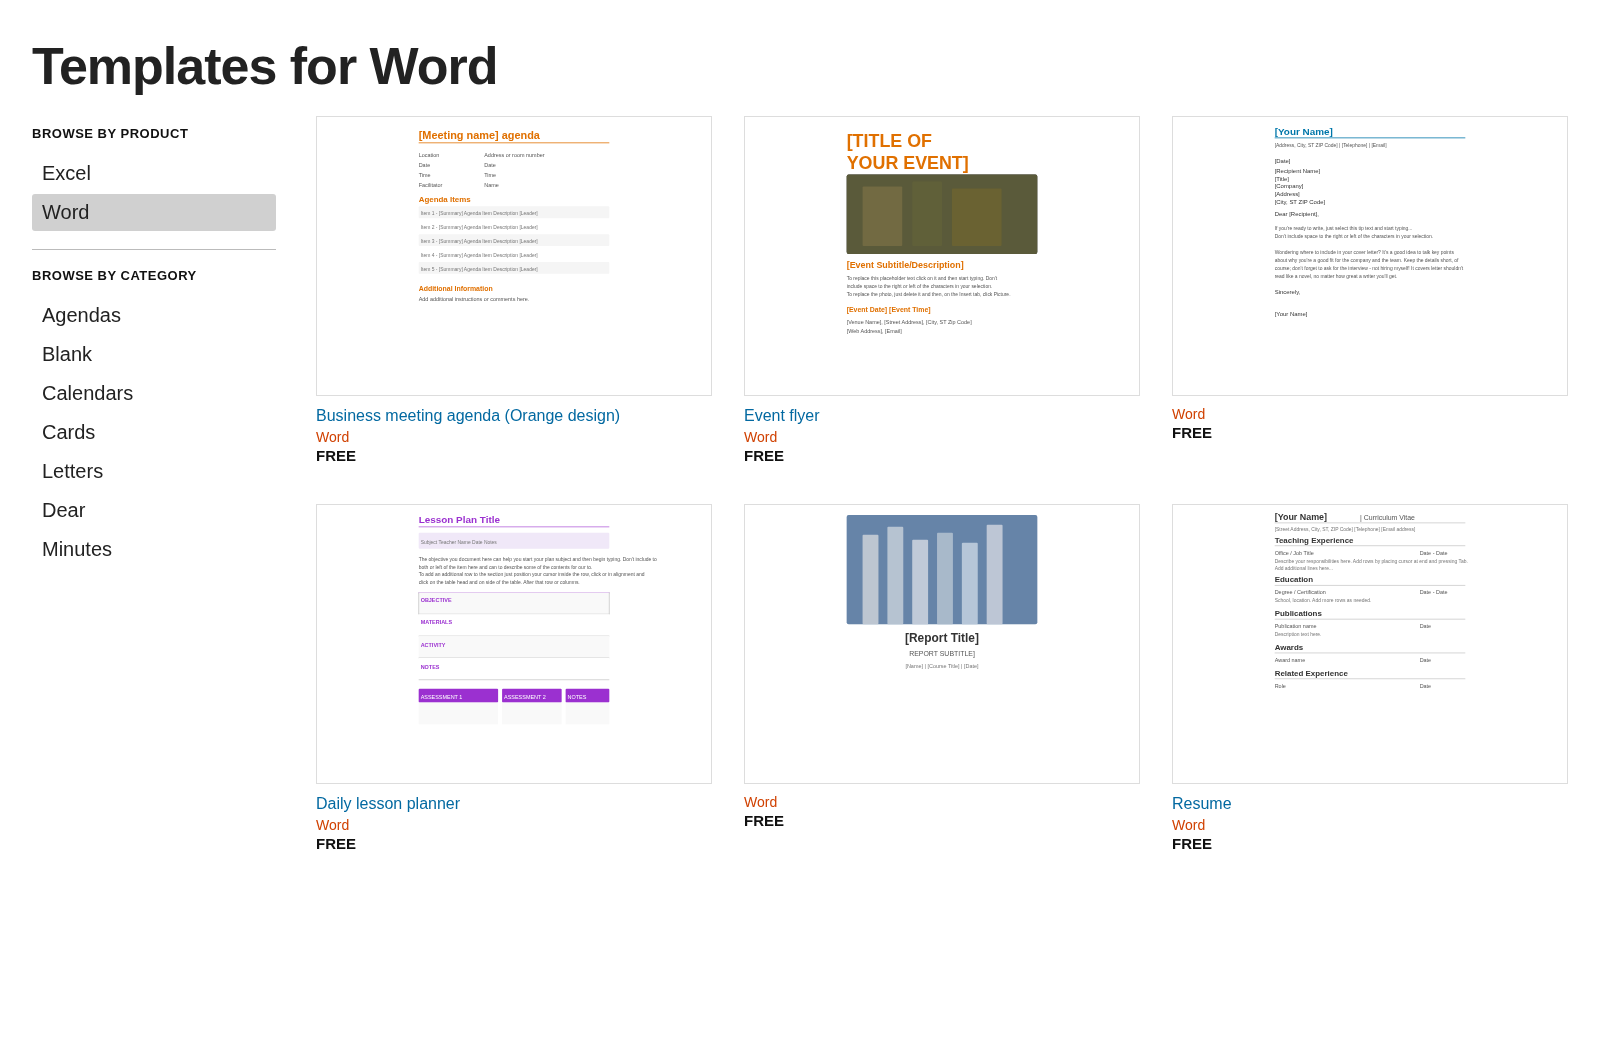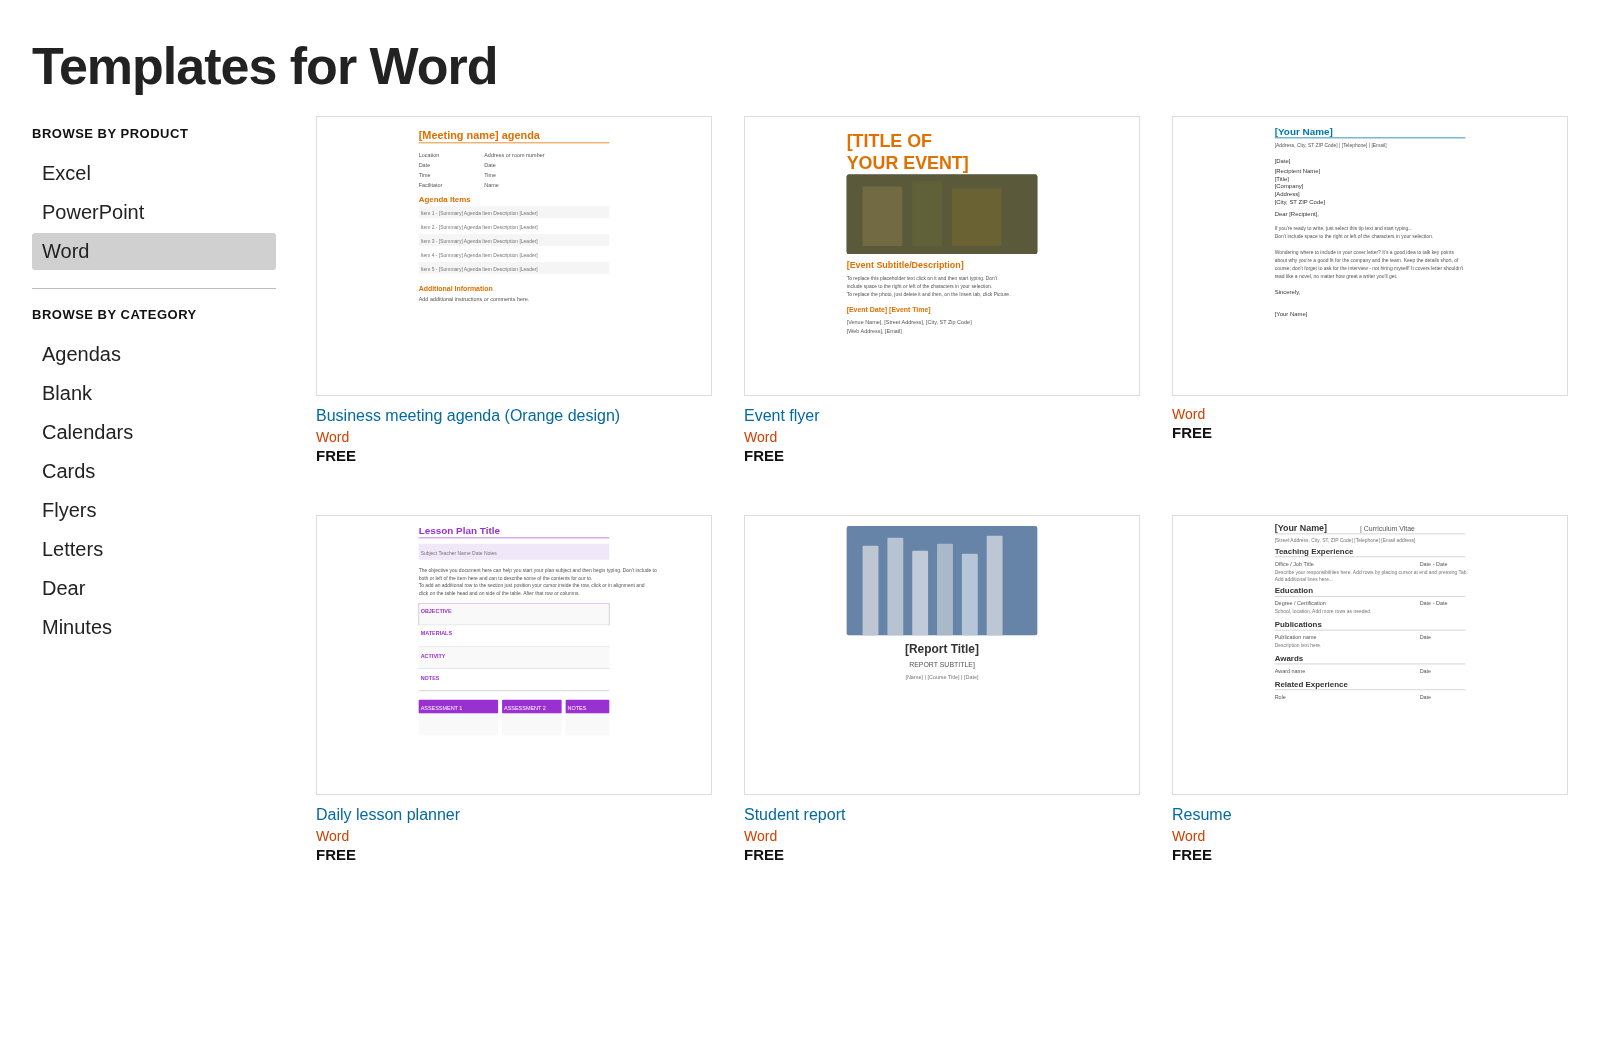--- a/index.html
+++ b/index.html
@@ -57,21 +57,21 @@
     }
 
     .content-area {
       flex: 1;
       padding: 0 32px 0 16px;
     }
 
     .template-grid {
       display: grid;
       grid-template-columns: repeat(3, 1fr);
-      gap: 51px 32px;
+      gap: 40px 32px;
     }
 
     .template-card {
       display: flex;
       flex-direction: column;
       cursor: pointer;
     }
 
     .template-thumb {
       width: 100%;
@@ -113,33 +113,31 @@
 </head>
 <body>
 
 <h1 class="page-title">Templates for Word</h1>
 
 <div class="main-layout">
   <div class="sidebar">
     <div class="sidebar-section-title">BROWSE BY PRODUCT</div>
     <div id="product-list">
         <div class="sidebar-item">Excel</div>
-        <div class="sidebar-item">PowerPoint</div>
         <div class="sidebar-item active">Word</div>
       </div>
 
     <hr class="sidebar-divider">
 
     <div class="sidebar-section-title">BROWSE BY CATEGORY</div>
     <div id="category-list">
         <div class="sidebar-item">Agendas</div>
         <div class="sidebar-item">Blank</div>
         <div class="sidebar-item">Calendars</div>
         <div class="sidebar-item">Cards</div>
-        <div class="sidebar-item">Flyers</div>
         <div class="sidebar-item">Letters</div>
         <div class="sidebar-item">Dear</div>
         <div class="sidebar-item">Minutes</div>
       </div>
   </div>
 
   <div class="content-area">
     <div class="template-grid" id="template-grid">
         <div class="template-card">
           <div class="template-thumb">
@@ -281,21 +279,20 @@
       <rect x="80" y="35" width="16" height="85" fill="#d4dce8" rx="1"></rect>
       <rect x="105" y="28" width="16" height="92" fill="#b8c8d8" rx="1"></rect>
       <rect x="130" y="38" width="16" height="82" fill="#c8d8e8" rx="1"></rect>
       <rect x="155" y="20" width="16" height="100" fill="#d0d8e4" rx="1"></rect>
       <rect x="14" y="10" width="192" height="110" fill="rgba(80,100,130,0.15)" rx="2"></rect>
       <text x="110" y="138" font-size="12" fill="#333" text-anchor="middle" font-weight="bold">[Report Title]</text>
       <text x="110" y="152" font-size="7" fill="#555" text-anchor="middle">REPORT SUBTITLE]</text>
       <text x="110" y="164" font-size="5.5" fill="#777" text-anchor="middle">[Name] | [Course Title] | [Date]</text>
     </svg>
           </div>
-          <div class="template-name">Student report</div>
           <div class="template-product">Word</div>
           <div class="template-price">FREE</div>
         </div>
         <div class="template-card">
           <div class="template-thumb">
             <svg viewBox="0 0 220 280" xmlns="http://www.w3.org/2000/svg">
       <rect width="220" height="280" fill="white"></rect>
       <text x="14" y="15" font-size="9" fill="#333" font-weight="bold">[Your Name]</text>
       <text x="100" y="15" font-size="7" fill="#555">|  Curriculum Vitae</text>
       <line x1="14" y1="18" x2="206" y2="18" stroke="#aaa" stroke-width="0.5"></line>

